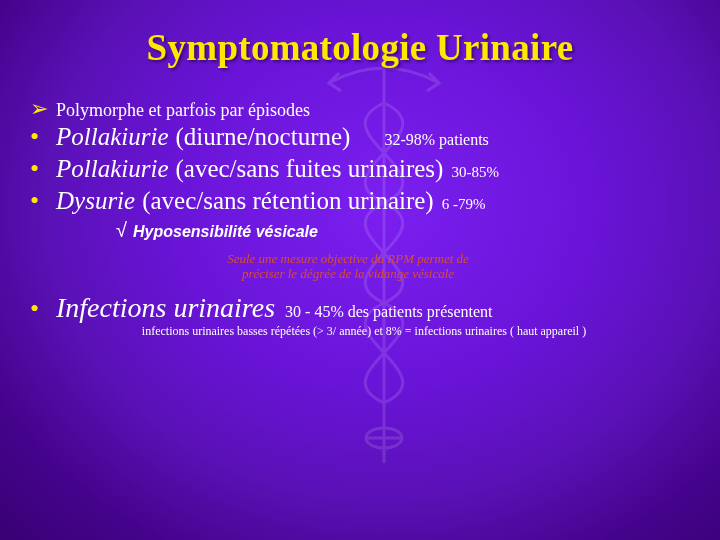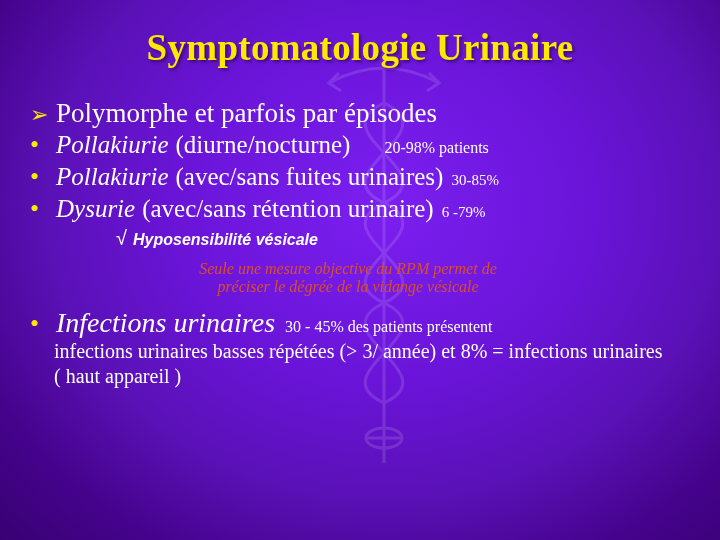--- a/index.html
+++ b/index.html
@@ -69,21 +69,21 @@
     font-size: 26px;
     width: 26px;
     flex: 0 0 26px;
     text-align: left;
     line-height: 1;
   }
   .l1 {
     font-size: 27px;
   }
   .l1-text {
-    font-size: 27px;
+    font-size: 18px;
   }
   .lvl2 {
     font-size: 25px;
     margin-bottom: 4px;
   }
   .kw {
     font-style: italic;
   }
   .small-note {
     font-size: 16px;
@@ -114,21 +114,21 @@
   .check-note {
     font-family: "Liberation Serif", serif;
     font-size: 15px;
     font-style: normal;
     font-weight: normal;
     margin-left: 12px;
   }
   .red-block {
     color: #d94f2b;
     font-style: italic;
-    font-size: 16px;
+    font-size: 13px;
     text-align: center;
     width: 600px;
     margin: 10px 0 8px 18px;
     line-height: 1.15;
   }
   .red-line2 {
     display: block;
   }
   .infect {
     display: flex;
@@ -139,24 +139,25 @@
   .infect-title {
     font-size: 28px;
     font-style: italic;
   }
   .infect-note {
     font-size: 16px;
     margin-left: 10px;
   }
   .infect-cont {
     color: #ffffff;
-    font-size: 20px;
+    font-size: 12px;
     margin-left: 24px;
     line-height: 1.25;
     max-width: 620px;
+    text-align: center;
   }
 </style>
 </head>
 <body>
 
 <div class="slide">
 
   <svg class="watermark" viewBox="0 0 330 470" xmlns="http://www.w3.org/2000/svg">
     <g stroke="#ffffff" stroke-width="3" fill="none" opacity="0.75">
       <line x1="165" y1="40" x2="165" y2="450"></line>
@@ -176,21 +177,21 @@
 
     <div class="line l1">
       <span class="bullet-arrow">➢</span>
       <span class="l1-text">Polymorphe et parfois par épisodes</span>
     </div>
 
     <div class="line lvl2">
       <span class="bullet-dot">•</span>
       <span class="kw">Pollakiurie</span>
       <span style="margin-left:7px">(diurne/nocturne)</span>
-      <span class="small-note" style="margin-left:34px">20-98% patients</span>
+      <span class="small-note" style="margin-left:34px">32-98% patients</span>
     </div>
 
     <div class="line lvl2">
       <span class="bullet-dot">•</span>
       <span class="kw">Pollakiurie</span>
       <span style="margin-left:7px">(avec/sans fuites urinaires)</span>
       <span class="smaller-note">30-85%</span>
     </div>
 
     <div class="line lvl2">

